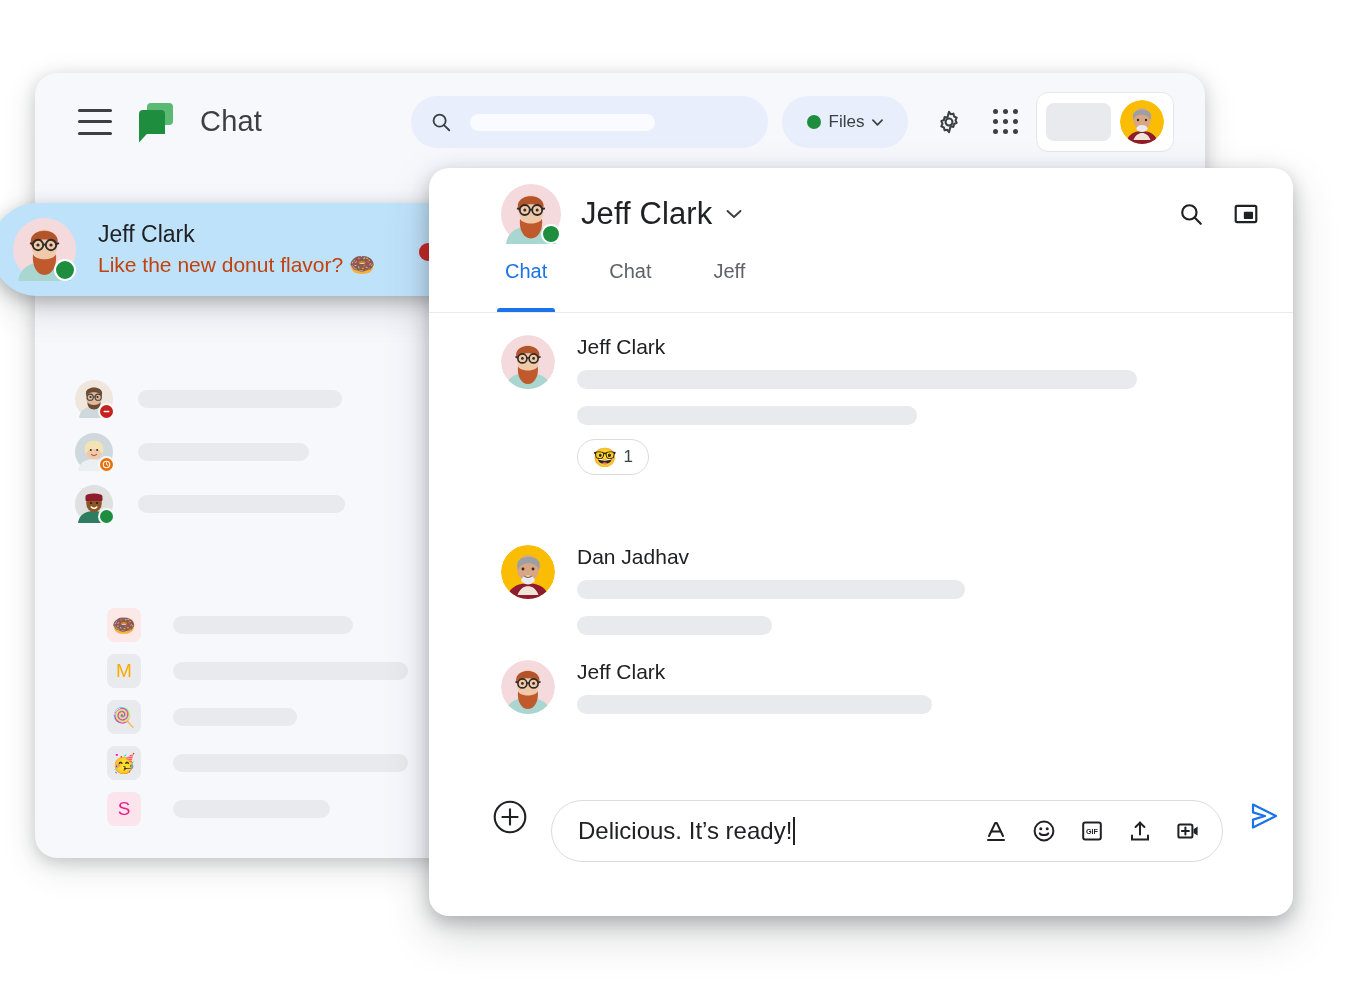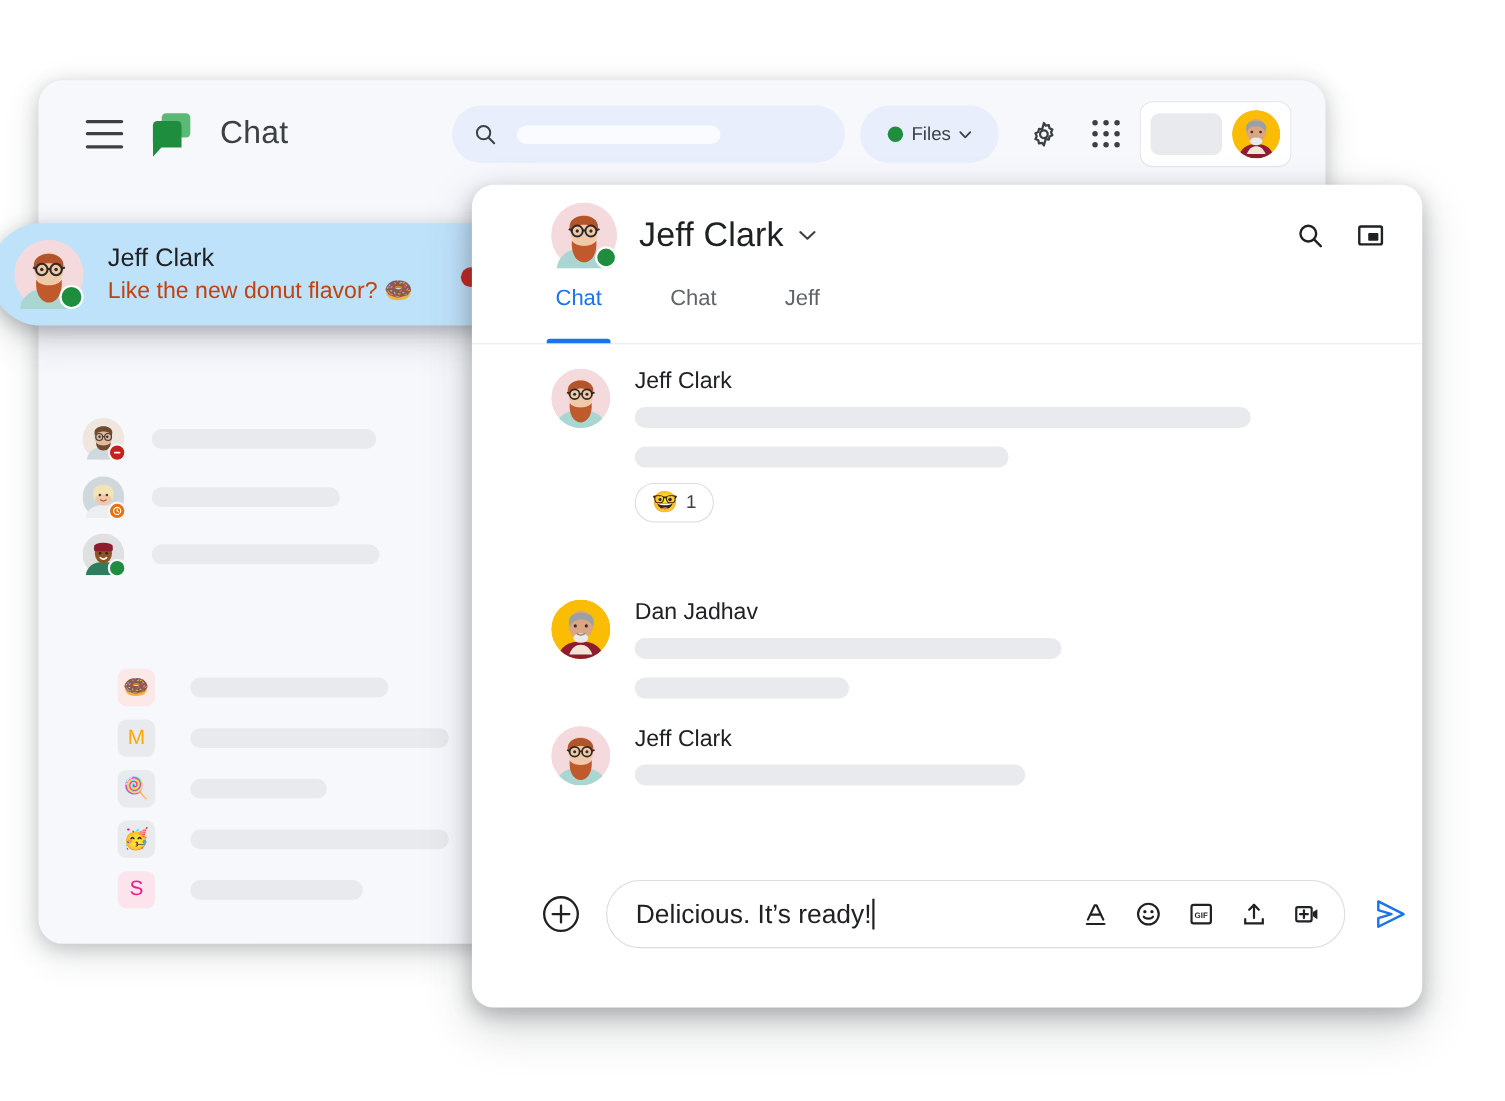--- a/index.html
+++ b/index.html
@@ -203,21 +203,21 @@
     border: 1px solid #dadce0; border-radius: 18px; background: #fff;
     display: flex; align-items: center; justify-content: center; gap: 7px;
     cursor: pointer;
   }
   .reaction .emo { font-size: 19px; line-height: 1; }
   .reaction .cnt { font-size: 17px; color: #3c4043; }
 
   
   .composer {
     position: absolute; left: 0; right: 0; bottom: 54px;
-    height: 62px; display: flex; align-items: center;
+    height: 62px; display: flex; 
   }
   .plus-circle {
     margin-left: 64px; width: 34px; height: 34px; flex: none; cursor: pointer;
   }
   .input-wrap {
     margin-left: 24px; width: 672px; height: 62px;
     border: 1px solid #dadce0; border-radius: 31px;
     display: flex; align-items: center;
   }
   .input-text {

